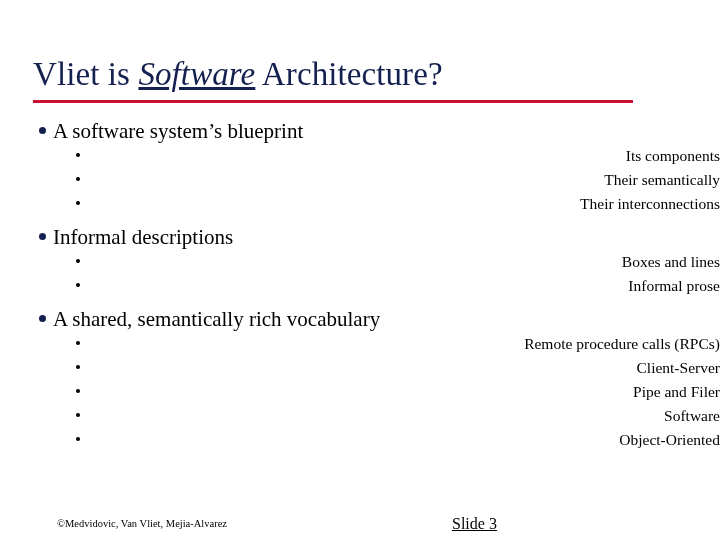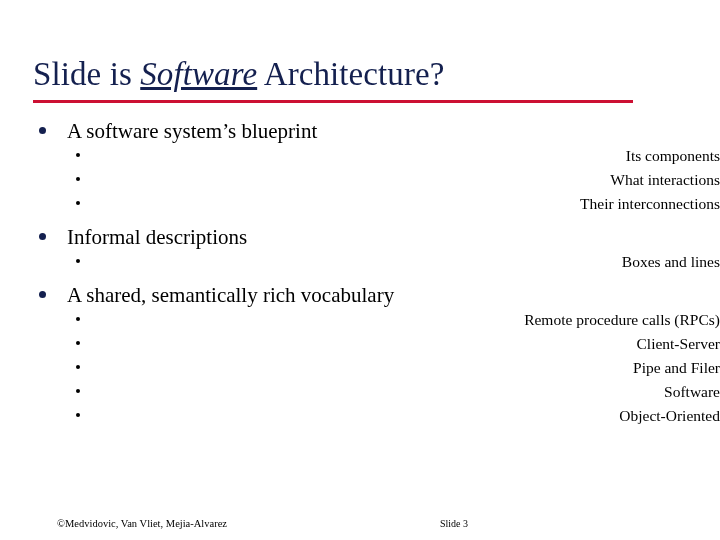--- a/index.html
+++ b/index.html
@@ -60,21 +60,21 @@
   }
 
   .l1-group {
     position: relative;
   }
 
   .l1-item {
     position: relative;
     display: flex;
     align-items: baseline;
-    padding-left: 38px;
+    padding-left: 24px;
     min-height: 26px;
   }
   .l1-bullet {
     position: absolute;
     left: 39px;
     top: 9px;
     width: 7px;
     height: 7px;
     border-radius: 50%;
     background: #14204f;
@@ -128,72 +128,77 @@
     position: absolute;
     left: 57px;
     top: 0;
     font-size: 10.5px;
     line-height: 16px;
     color: #000000;
     white-space: nowrap;
   }
   .footer-right {
     position: absolute;
-    left: 440px;
+    left: 452px;
     top: 0;
-    font-size: 10px;
+    font-size: 16px;
     line-height: 16px;
     color: #000000;
     white-space: nowrap;
+    text-decoration: underline;
   }
 </style>
 </head>
 <body>
 
 <div class="slide">
 
   <div class="title-block">
-    <h1 class="slide-title"><span>Slide is </span><span class="ital">Software</span><span> Architecture?</span></h1>
+    <h1 class="slide-title"><span>Vliet is </span><span class="ital">Software</span><span> Architecture?</span></h1>
   </div>
   <div class="title-rule"></div>
 
   <div class="body-block">
 
     <div class="l1-group">
       <div class="l1-item">
         <span class="l1-bullet"></span>
         <span class="l1-text">A software system’s blueprint</span>
       </div>
       <ul class="l2-list">
         <li class="l2-item">
           <span class="l2-bullet"></span>
           <span class="l2-text">Its components</span>
         </li>
         <li class="l2-item">
           <span class="l2-bullet"></span>
-          <span class="l2-text">What interactions</span>
+          <span class="l2-text">Their semantically</span>
         </li>
         <li class="l2-item">
           <span class="l2-bullet"></span>
           <span class="l2-text">Their interconnections</span>
         </li>
       </ul>
       <div class="gap-after-l2"></div>
     </div>
 
     <div class="l1-group">
       <div class="l1-item">
         <span class="l1-bullet"></span>
         <span class="l1-text">Informal descriptions</span>
       </div>
       <ul class="l2-list">
         <li class="l2-item">
           <span class="l2-bullet"></span>
           <span class="l2-text">Boxes and lines</span>
         </li>
+        <li class="l2-item">
+          <span class="l2-bullet"></span>
+          <span class="l2-text">Informal prose</span>
+        </li>
       </ul>
       <div class="gap-after-l2"></div>
     </div>
 
     <div class="l1-group">
       <div class="l1-item">
         <span class="l1-bullet"></span>
         <span class="l1-text">A shared, semantically rich vocabulary</span>
       </div>
       <ul class="l2-list">

